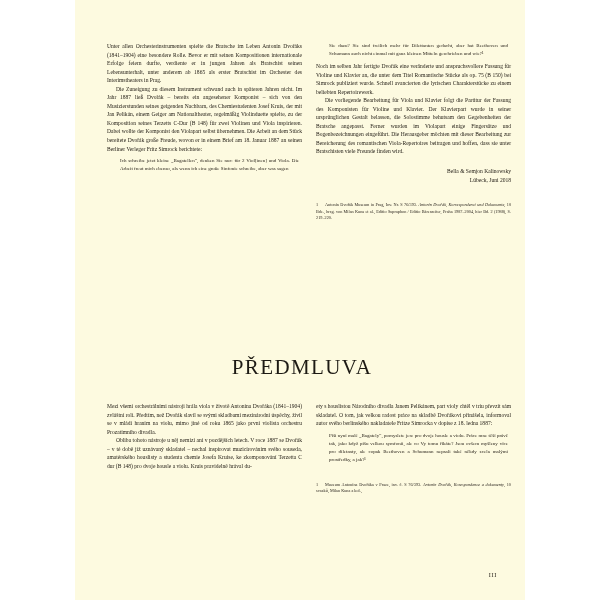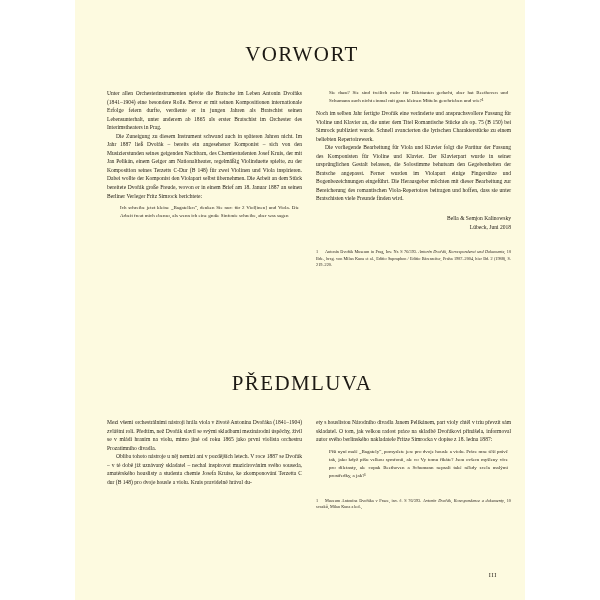--- a/index.html
+++ b/index.html
@@ -33,21 +33,21 @@
     position: absolute;
     left: 0; top: 0; right: 0; bottom: 0;
     padding: 0;
   }
   .section {
     position: absolute;
     left: 32px;
     right: 28px;
   }
   .section-preface { top: 42px; }
-  .section-predmluva { top: 355px; margin-top: 16px; }
+  .section-predmluva { top: 355px; }
 
   h1.heading {
     font-family: "Liberation Serif", "DejaVu Serif", serif;
     font-weight: 400;
     font-size: 21px;
     letter-spacing: 1.4px;
     text-align: center;
     margin: 0 0 22px 0;
     color: #1d1a14;
   }
@@ -127,21 +127,20 @@
   }
 </style>
 </head>
 <body>
 
 <div id="page-wrap">
   <div class="paper">
     <div class="paper-inner">
 
       <div class="section section-preface">
-        <h1 class="heading">VORWORT</h1>
 
         <div class="cols">
 
           <div class="col">
             <p class="body noindent">Unter allen Orchesterinstrumenten spielte die Bratsche im Leben Antonín Dvořáks (1841–1904) eine besondere Rolle. Bevor er mit seinen Kompositionen internationale Erfolge feiern durfte, verdiente er in jungen Jahren als Bratschist seinen Lebensunterhalt, unter anderem ab 1865 als erster Bratschist im Orchester des Interimstheaters in Prag.</p>
             <p class="body">Die Zuneigung zu diesem Instrument schwand auch in späteren Jahren nicht. Im Jahr 1887 ließ Dvořák – bereits ein angesehener Komponist – sich von den Musizierstunden seines geigenden Nachbarn, des Chemiestudenten Josef Kruis, der mit Jan Pelikán, einem Geiger am Nationaltheater, regelmäßig Violinduette spielte, zu der Komposition seines Terzetts C-Dur (B 148) für zwei Violinen und Viola inspirieren. Dabei wollte der Komponist den Violapart selbst übernehmen. Die Arbeit an dem Stück bereitete Dvořák große Freude, wovon er in einem Brief am 18. Januar 1887 an seinen Berliner Verleger Fritz Simrock berichtete:</p>
             <p class="quote">Ich schreibe jetzt kleine „Bagatellen“, denken Sie nur: für 2 Viol[inen] und Viola. Die Arbeit freut mich ebenso, als wenn ich eine große Sinfonie schreibe, aber was sagen</p>
           </div>
 
           <div class="col">

